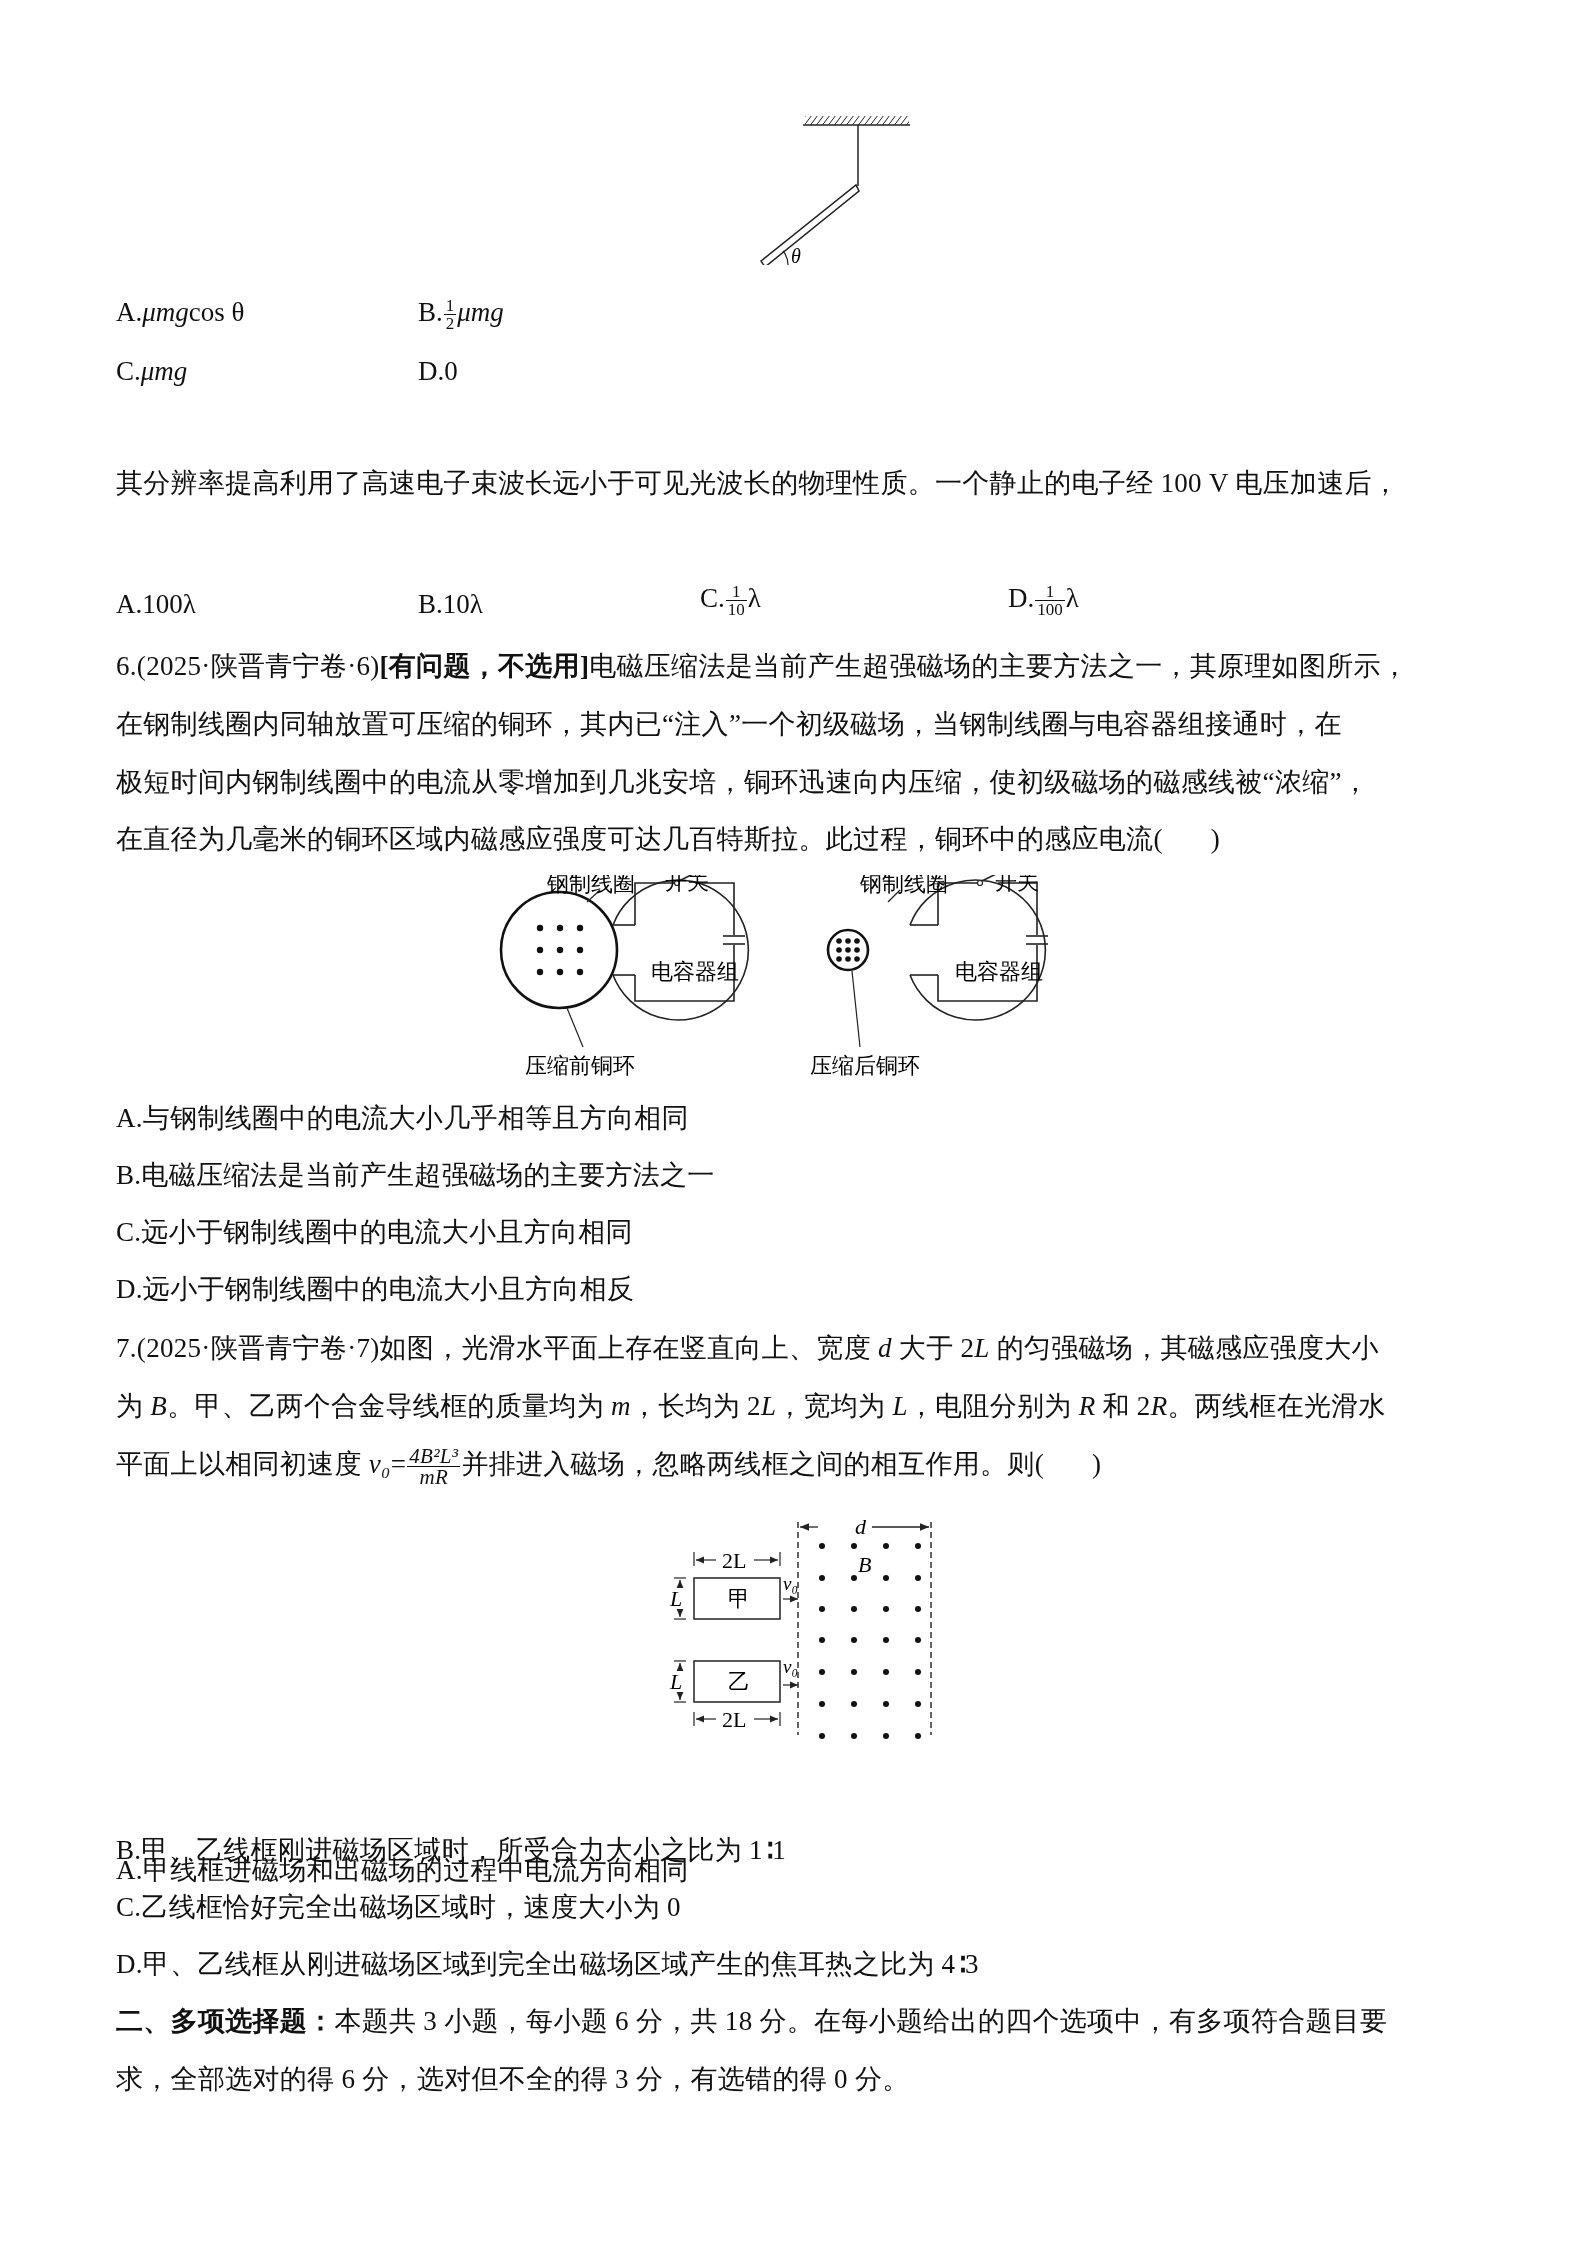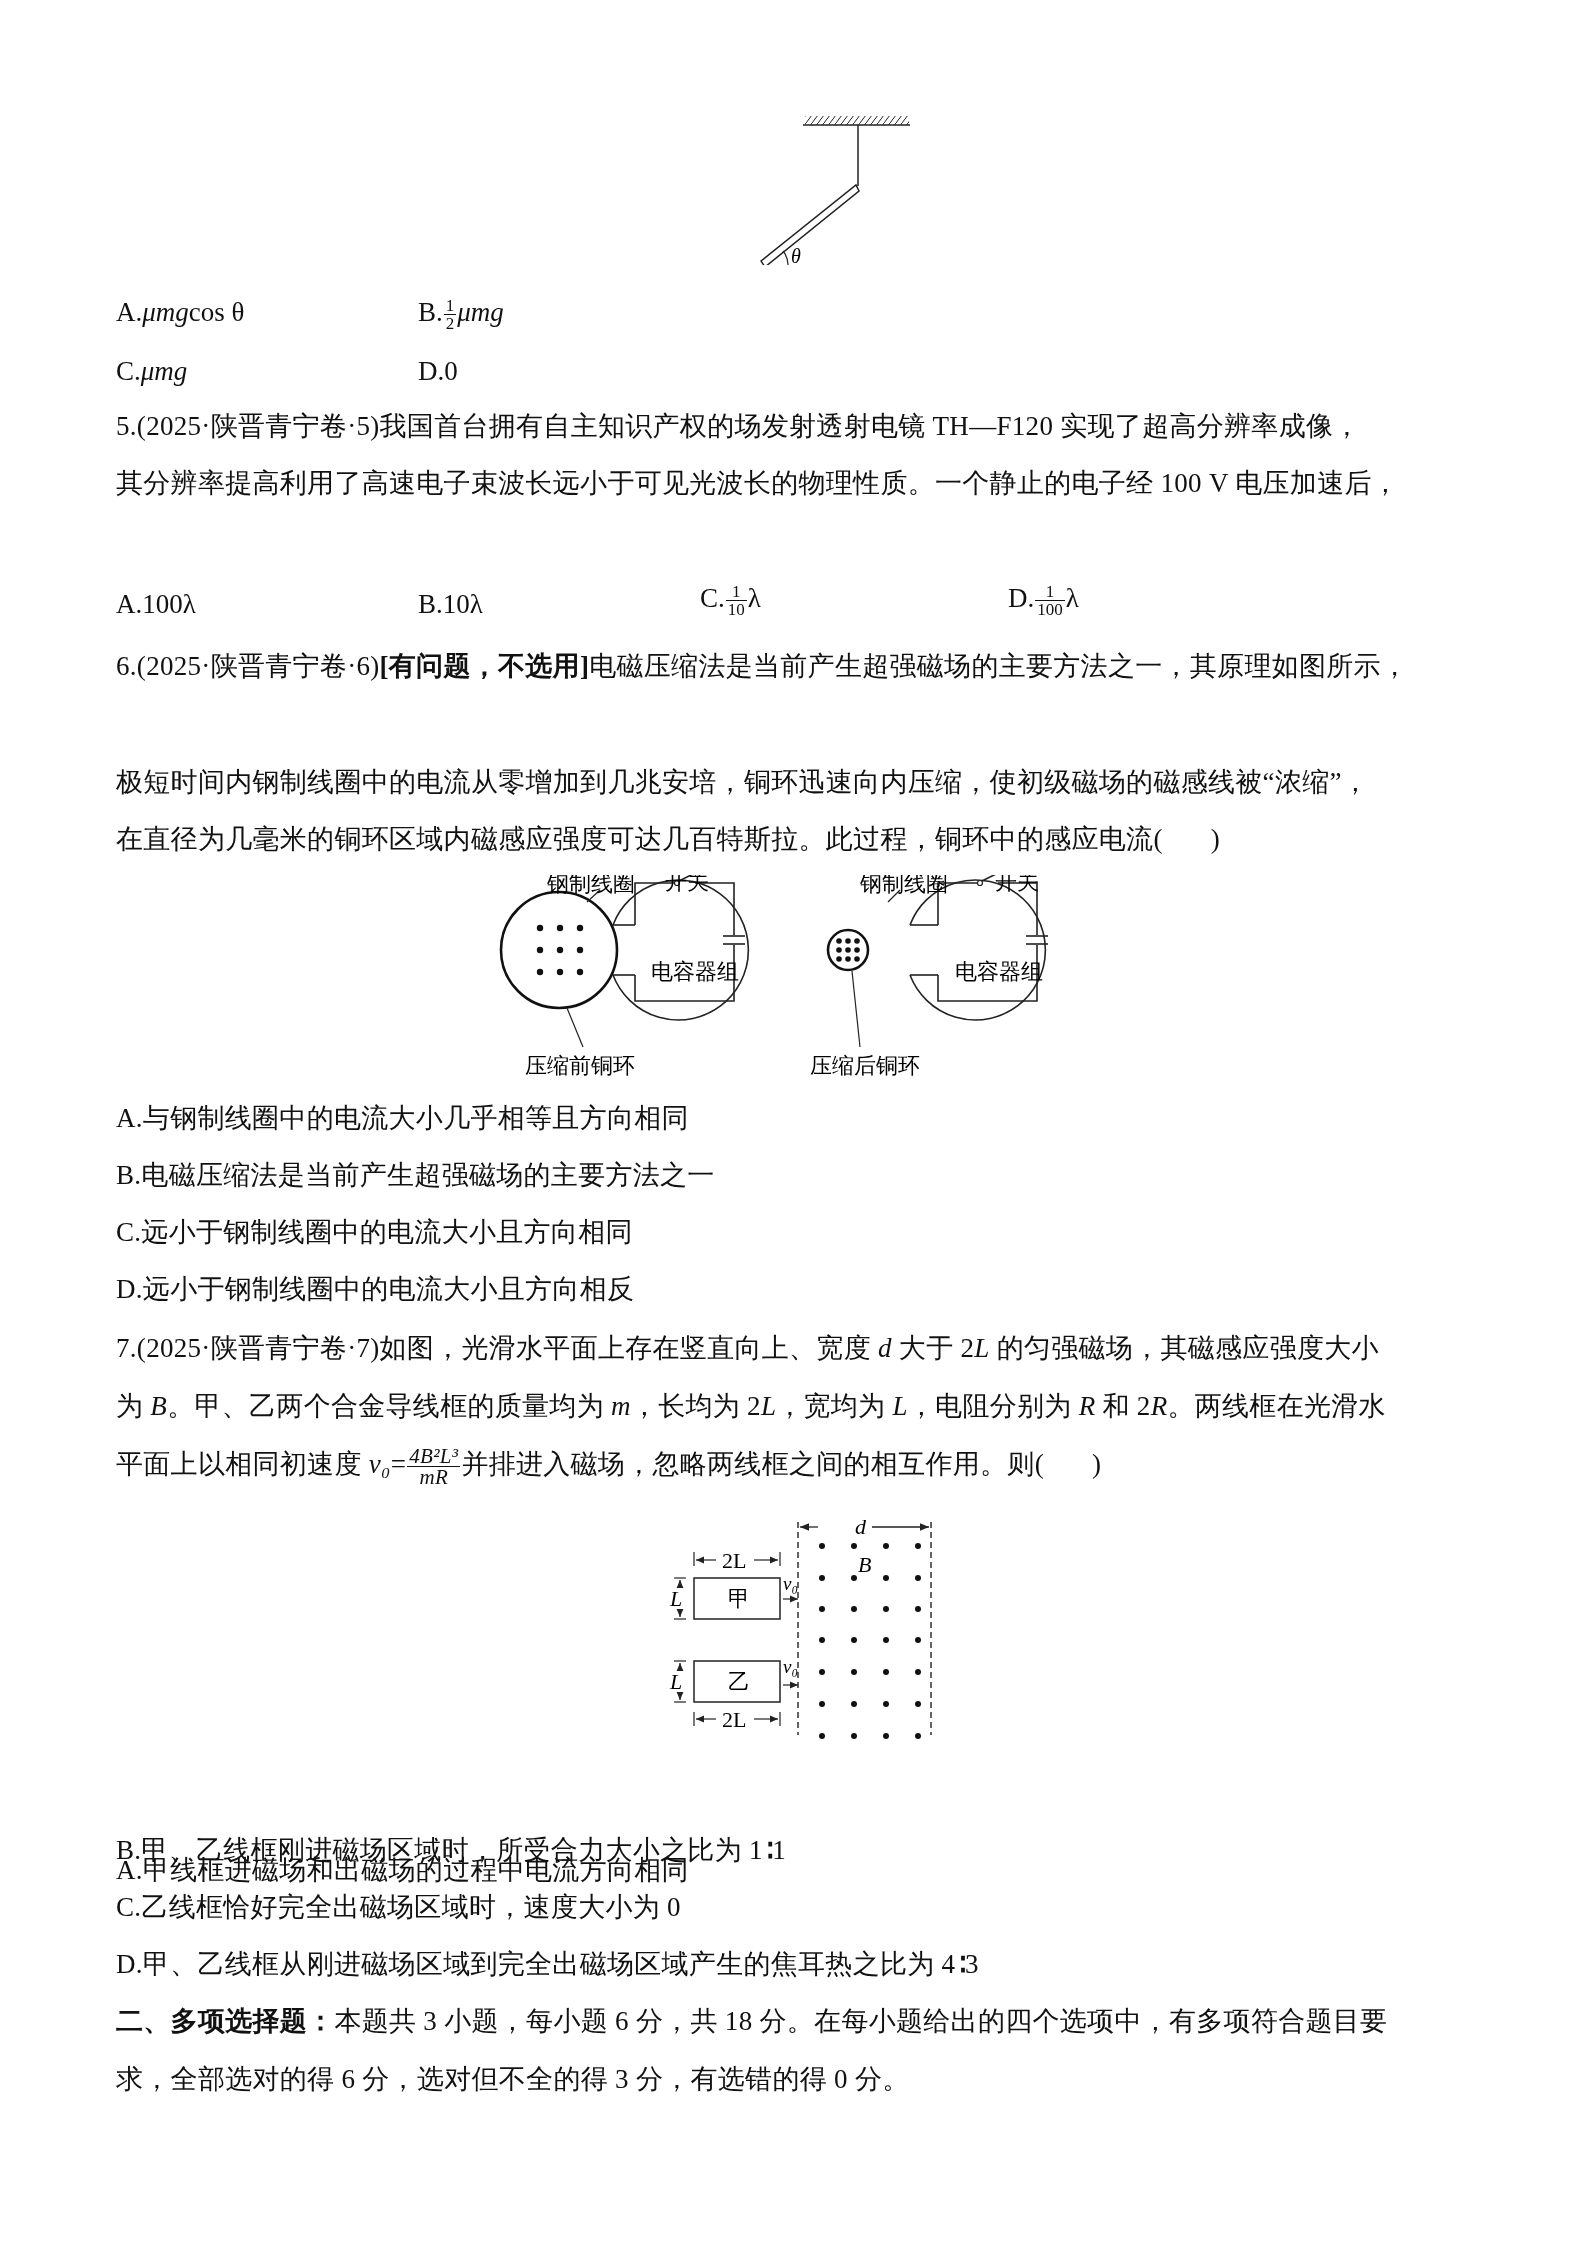--- a/index.html
+++ b/index.html
@@ -59,40 +59,38 @@
   <div class="opt" style="left:418px;top:294px">
     <span>B.</span><span class="frac"><span class="num">1</span><span class="den">2</span></span><span class="it">μmg</span>
   </div>
   <div class="opt" style="left:116px;top:353px">
     <span>C.</span><span class="it">μmg</span>
   </div>
   <div class="opt" style="left:418px;top:353px">
     <span>D.</span><span>0</span>
   </div>
 
-  <div class="line" style="top:408px">
-    <span>5.</span><span>(2025·陕晋青宁卷·5)</span><span>我国首台拥有自主知识产权的场发射透射电镜 TH—F120 实现了超高分辨率成像，</span>
-  </div>
   <div class="line" style="top:465px">其分辨率提高利用了高速电子束波长远小于可见光波长的物理性质。一个静止的电子经 100 V 电压加速后，</div>
   <div class="opt" style="left:116px;top:586px">
     <span>A.</span><span>100λ</span>
   </div>
   <div class="opt" style="left:418px;top:586px">
     <span>B.</span><span>10λ</span>
   </div>
   <div class="opt" style="left:700px;top:580px">
     <span>C.</span><span class="frac"><span class="num">1</span><span class="den">10</span></span><span>λ</span>
   </div>
   <div class="opt" style="left:1008px;top:580px">
     <span>D.</span><span class="frac"><span class="num">1</span><span class="den">100</span></span><span>λ</span>
   </div>
 
   <div class="line" style="top:648px">
     <span>6.</span><span>(2025·陕晋青宁卷·6)</span><span class="bold">[有问题，不选用]</span><span>电磁压缩法是当前产生超强磁场的主要方法之一，其原理如图所示，</span>
   </div>
+  <div class="line" style="top:706px">在钢制线圈内同轴放置可压缩的铜环，其内已“注入”一个初级磁场，当钢制线圈与电容器组接通时，在</div>
   <div class="line" style="top:764px">极短时间内钢制线圈中的电流从零增加到几兆安培，铜环迅速向内压缩，使初级磁场的磁感线被“浓缩”，</div>
   <div class="line" style="top:821px">
     <span>在直径为几毫米的铜环区域内磁感应强度可达几百特斯拉。此过程，铜环中的感应电流(</span><span class="paren"></span><span>)</span>
   </div>
 
   <svg class="fig" style="left:495px;top:875px" width="300" height="215" viewBox="0 0 300 215">
 
     <path d="M 118 100 A 70 70 0 1 0 118 50" fill="none" stroke="#222" stroke-width="1.6"></path>
     <line x1="118" y1="50" x2="140" y2="50" stroke="#222" stroke-width="1.6"></line>
     <line x1="118" y1="100" x2="140" y2="100" stroke="#222" stroke-width="1.6"></line>

